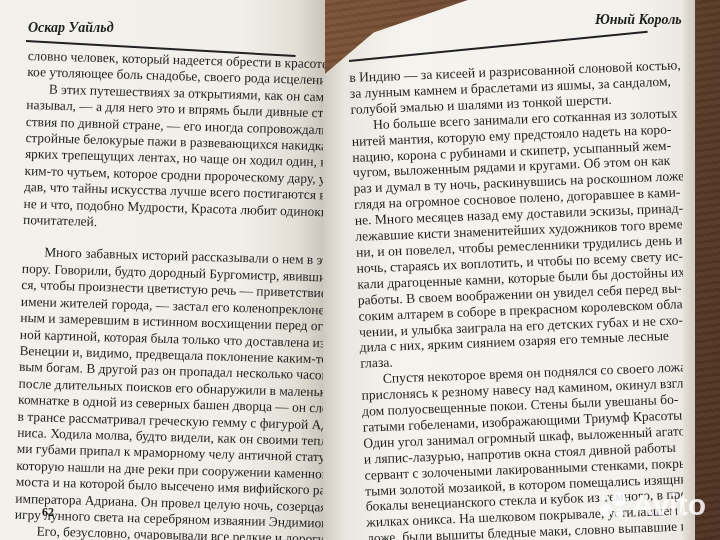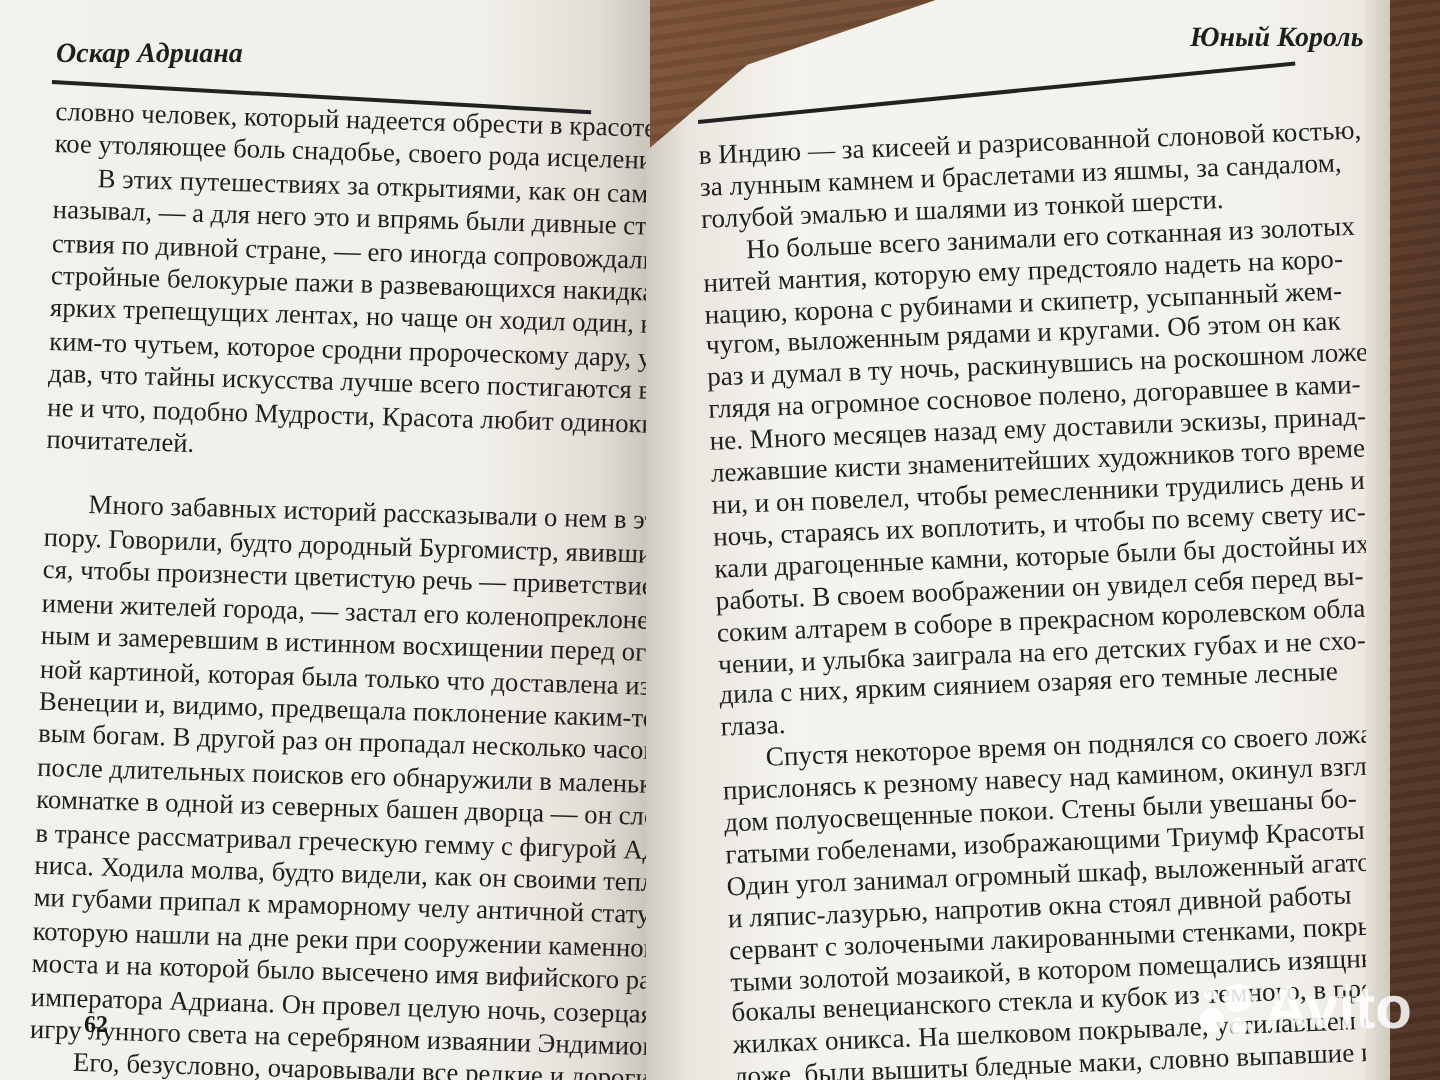--- a/index.html
+++ b/index.html
@@ -55,21 +55,21 @@
   .wm-dots { position:relative; width:30px; height:30px; }
   .wm-dots span { position:absolute; border-radius:50%; background:rgba(255,255,255,0.85); }
 </style>
 </head>
 <body>
 
 <div class="table-top"></div>
 
 <div class="book">
   <div class="page page-left">
-    <div class="running-head" style="left:38px; top:20px;">Оскар Адриана</div>
+    <div class="running-head" style="left:38px; top:20px;">Оскар Уайльд</div>
     <div class="rule" style="left:36px; top:40px; width:270px; transform:rotate(3.2deg); transform-origin:left center;"></div>
     <div class="lines" id="left-lines" style="left:38px; top:48px; width:268px; transform:rotate(1.6deg); transform-origin:left top;">
         <div class="line">словно человек, который надеется обрести в красоте не-</div>
         <div class="line last">кое утоляющее боль снадобье, своего рода исцеление.</div>
         <div class="line indent">В этих путешествиях за открытиями, как он сам их</div>
         <div class="line">называл, — а для него это и впрямь были дивные стран-</div>
         <div class="line">ствия по дивной стране, — его иногда сопровождали</div>
         <div class="line">стройные белокурые пажи в развевающихся накидках и</div>
         <div class="line">ярких трепещущих лентах, но чаще он ходил один, ка-</div>
         <div class="line">ким-то чутьем, которое сродни пророческому дару, уга-</div>

